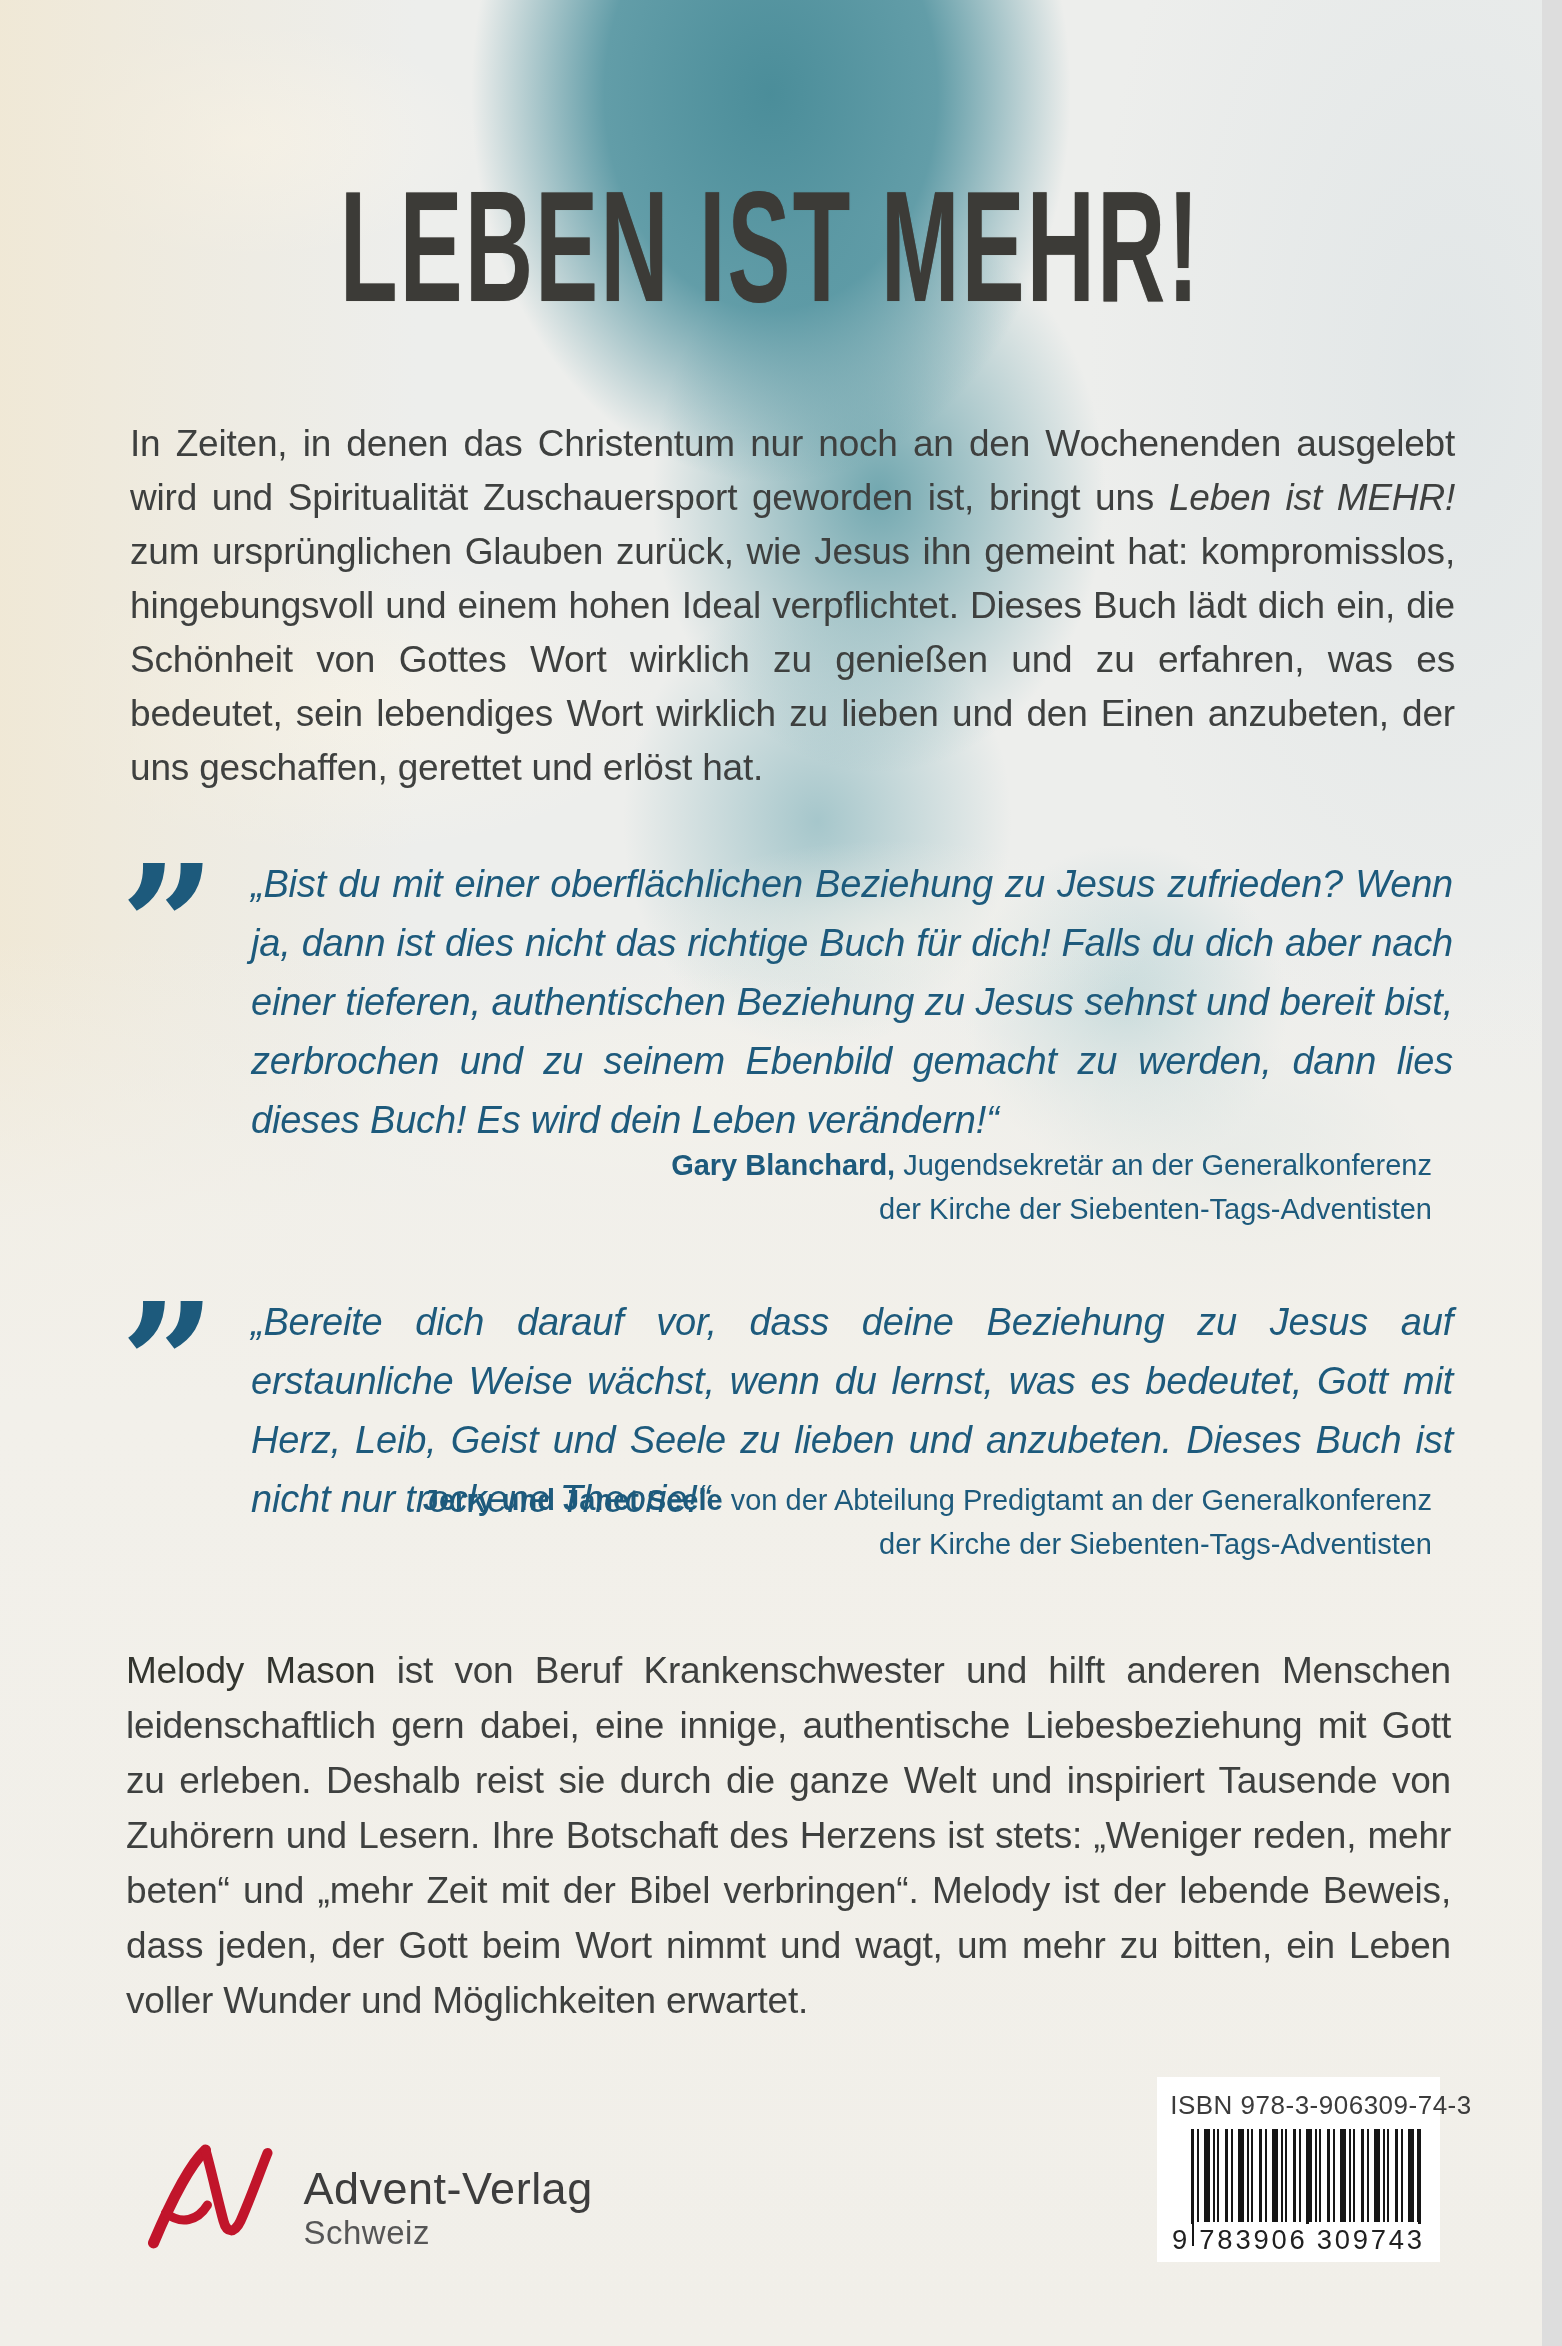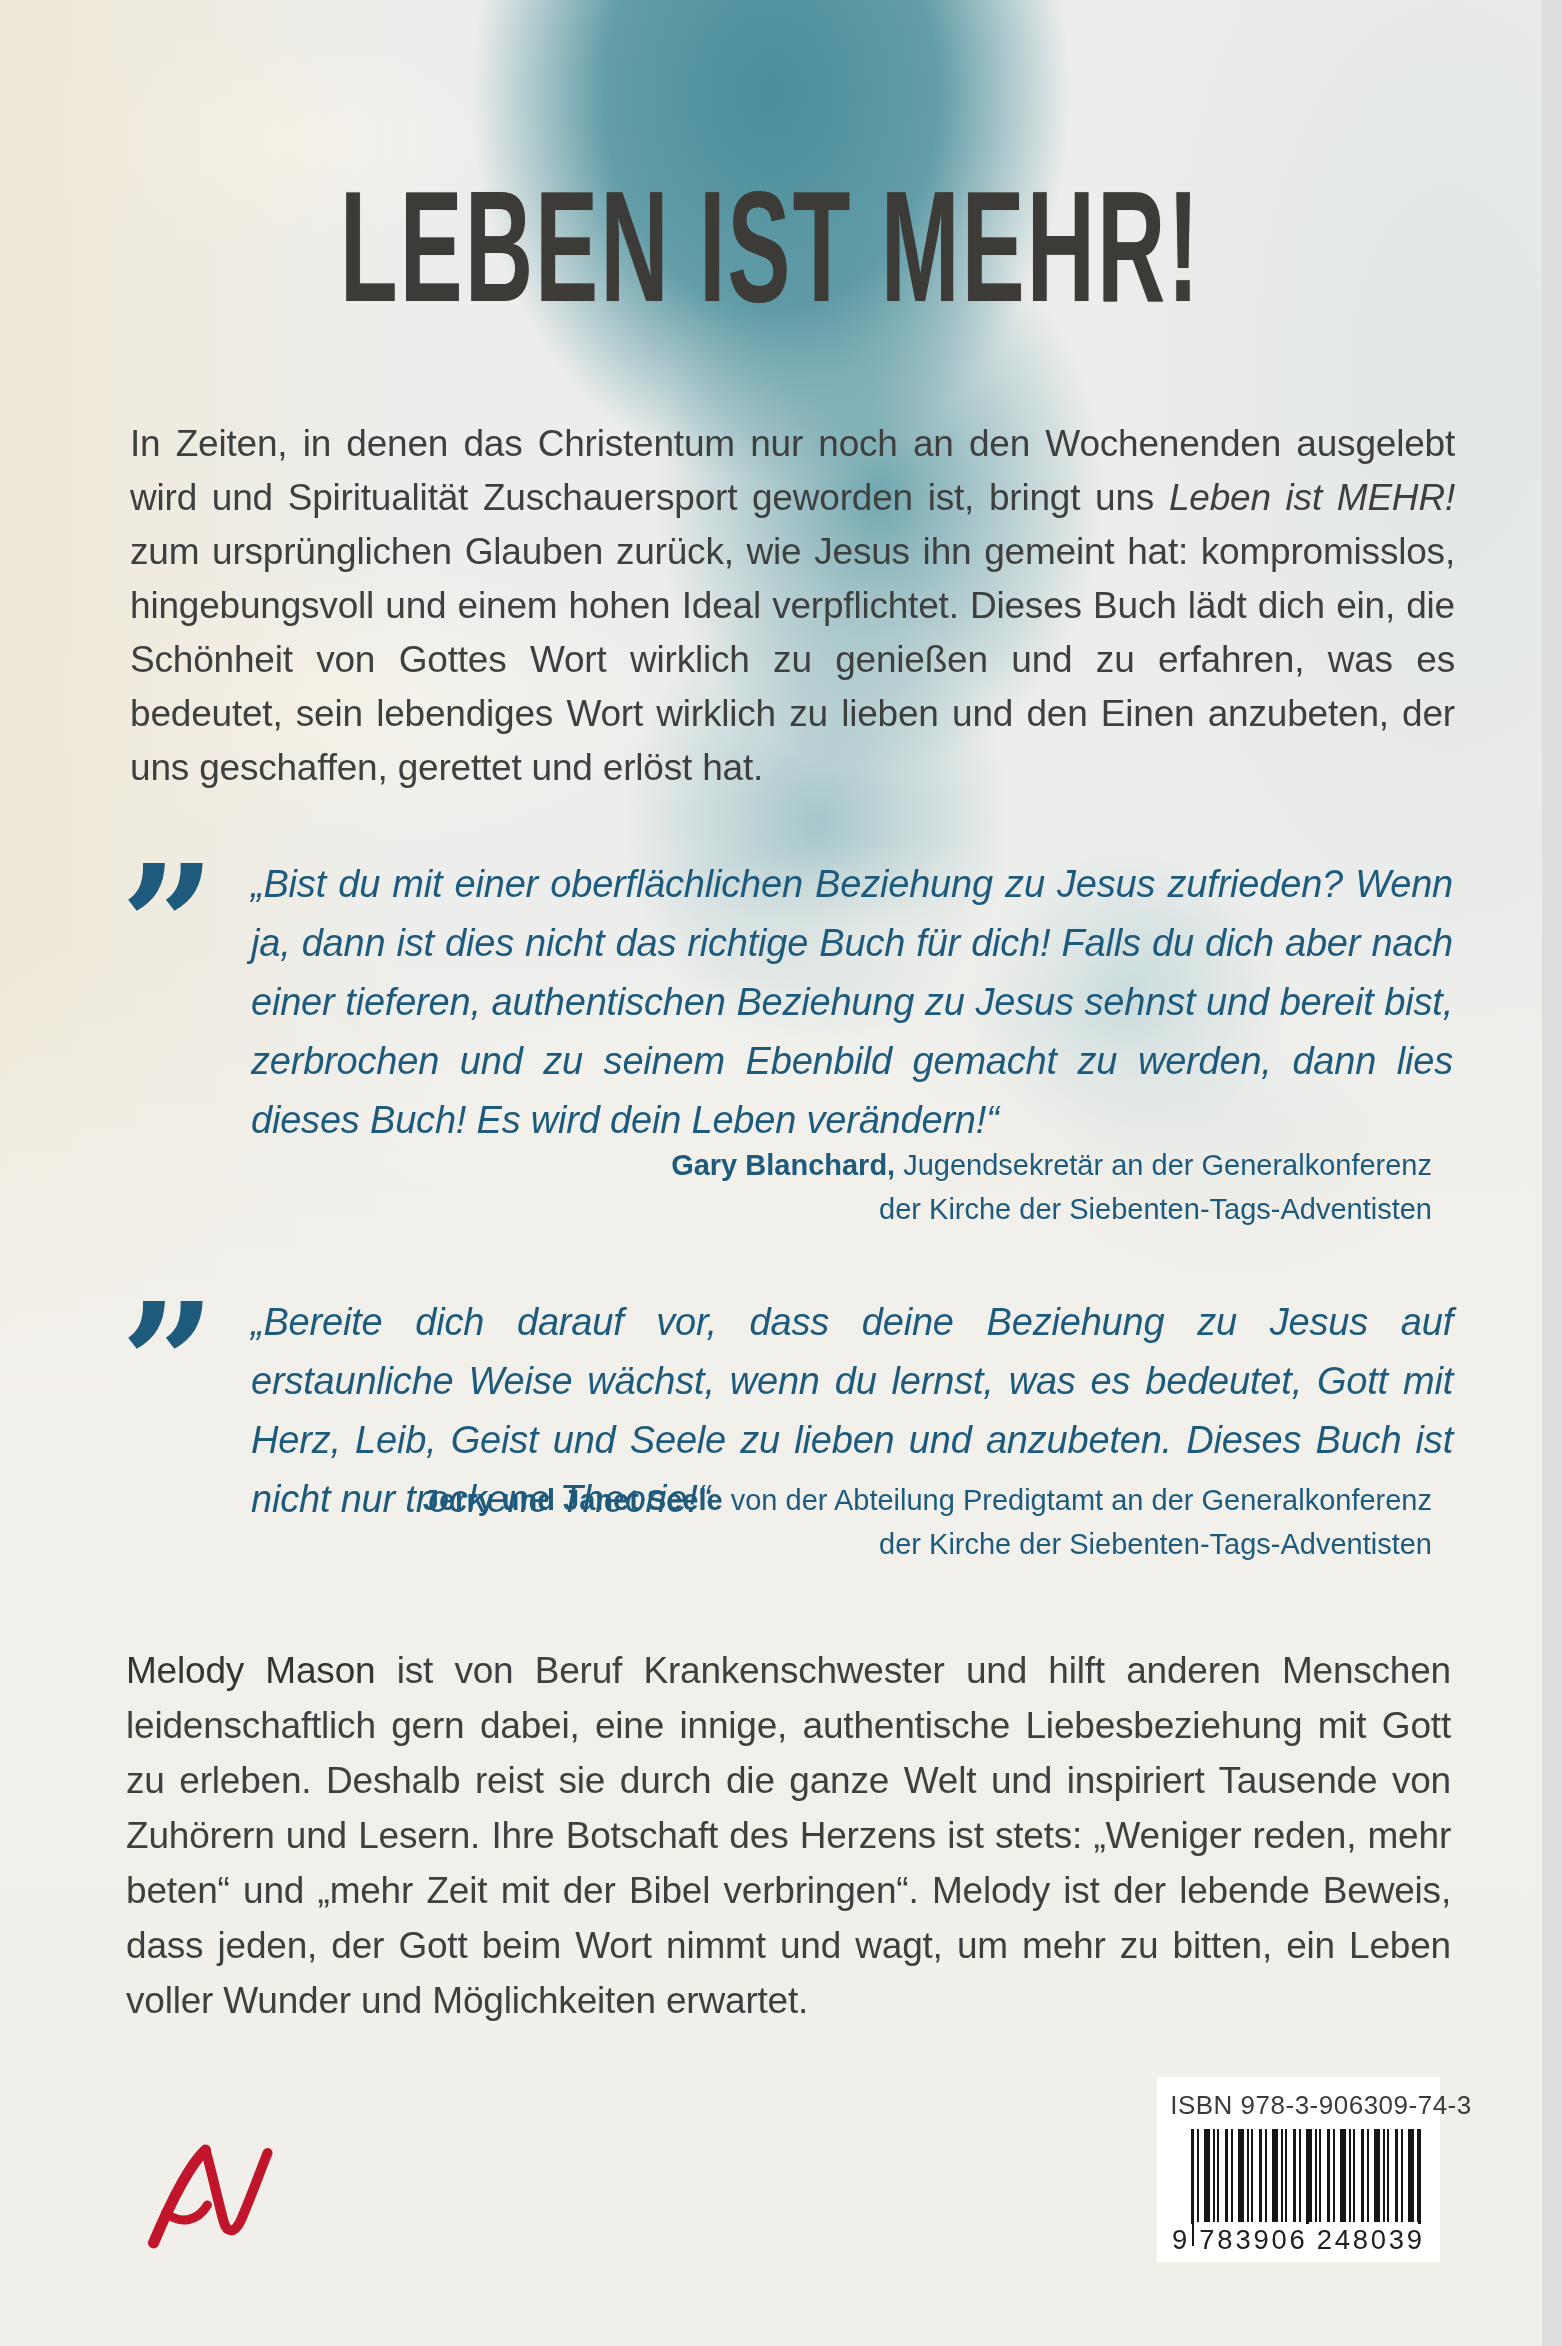--- a/index.html
+++ b/index.html
@@ -191,30 +191,34 @@
   </div>
 
   <p class="bio"><b>Melody Mason</b><span> ist von Beruf Krankenschwester und hilft anderen Menschen leiden­schaftlich gern dabei, eine innige, authentische Liebesbeziehung mit Gott zu erleben. Deshalb reist sie durch die ganze Welt und inspiriert Tausende von Zuhörern und Lesern. Ihre Botschaft des Herzens ist stets: „Weniger reden, mehr beten“ und „mehr Zeit mit der Bibel verbringen“. Melody ist der lebende Beweis, dass jeden, der Gott beim Wort nimmt und wagt, um mehr zu bitten, ein Leben voller Wunder und Möglich­keiten erwartet.</span></p>
 
   <div class="logo">
     <svg class="av-mark" viewBox="0 0 134 106" fill="none" xmlns="http://www.w3.org/2000/svg">
       <path d="M8 100 C 24 62, 44 22, 60 7" stroke="#c1152b" stroke-width="11" stroke-linecap="round"></path>
       <path d="M20 70 C 36 82, 52 78, 62 62" stroke="#c1152b" stroke-width="9" stroke-linecap="round"></path>
       <path d="M60 7 C 66 28, 72 56, 78 78 C 81 90, 89 91, 95 78 C 104 58, 114 30, 122 10" stroke="#c1152b" stroke-width="10" stroke-linecap="round"></path>
     </svg>
+    <div class="logo-text">
+      <div class="logo-name">Advent-Verlag</div>
+      <div class="logo-region">Schweiz</div>
+    </div>
   </div>
 
   <div class="barcode">
     <div class="isbn-label">ISBN 978-3-906309-74-3</div>
     <div class="bars">
       <i class="guard g-l"></i>
       <i class="guard g-m"></i>
       <i class="guard g-r"></i>
     </div>
     <div class="digits">
       <span>9</span>
       <span>783906</span>
-      <span>248039</span>
+      <span>309743</span>
     </div>
   </div>
 
 </div>
 
 
 </body></html>

